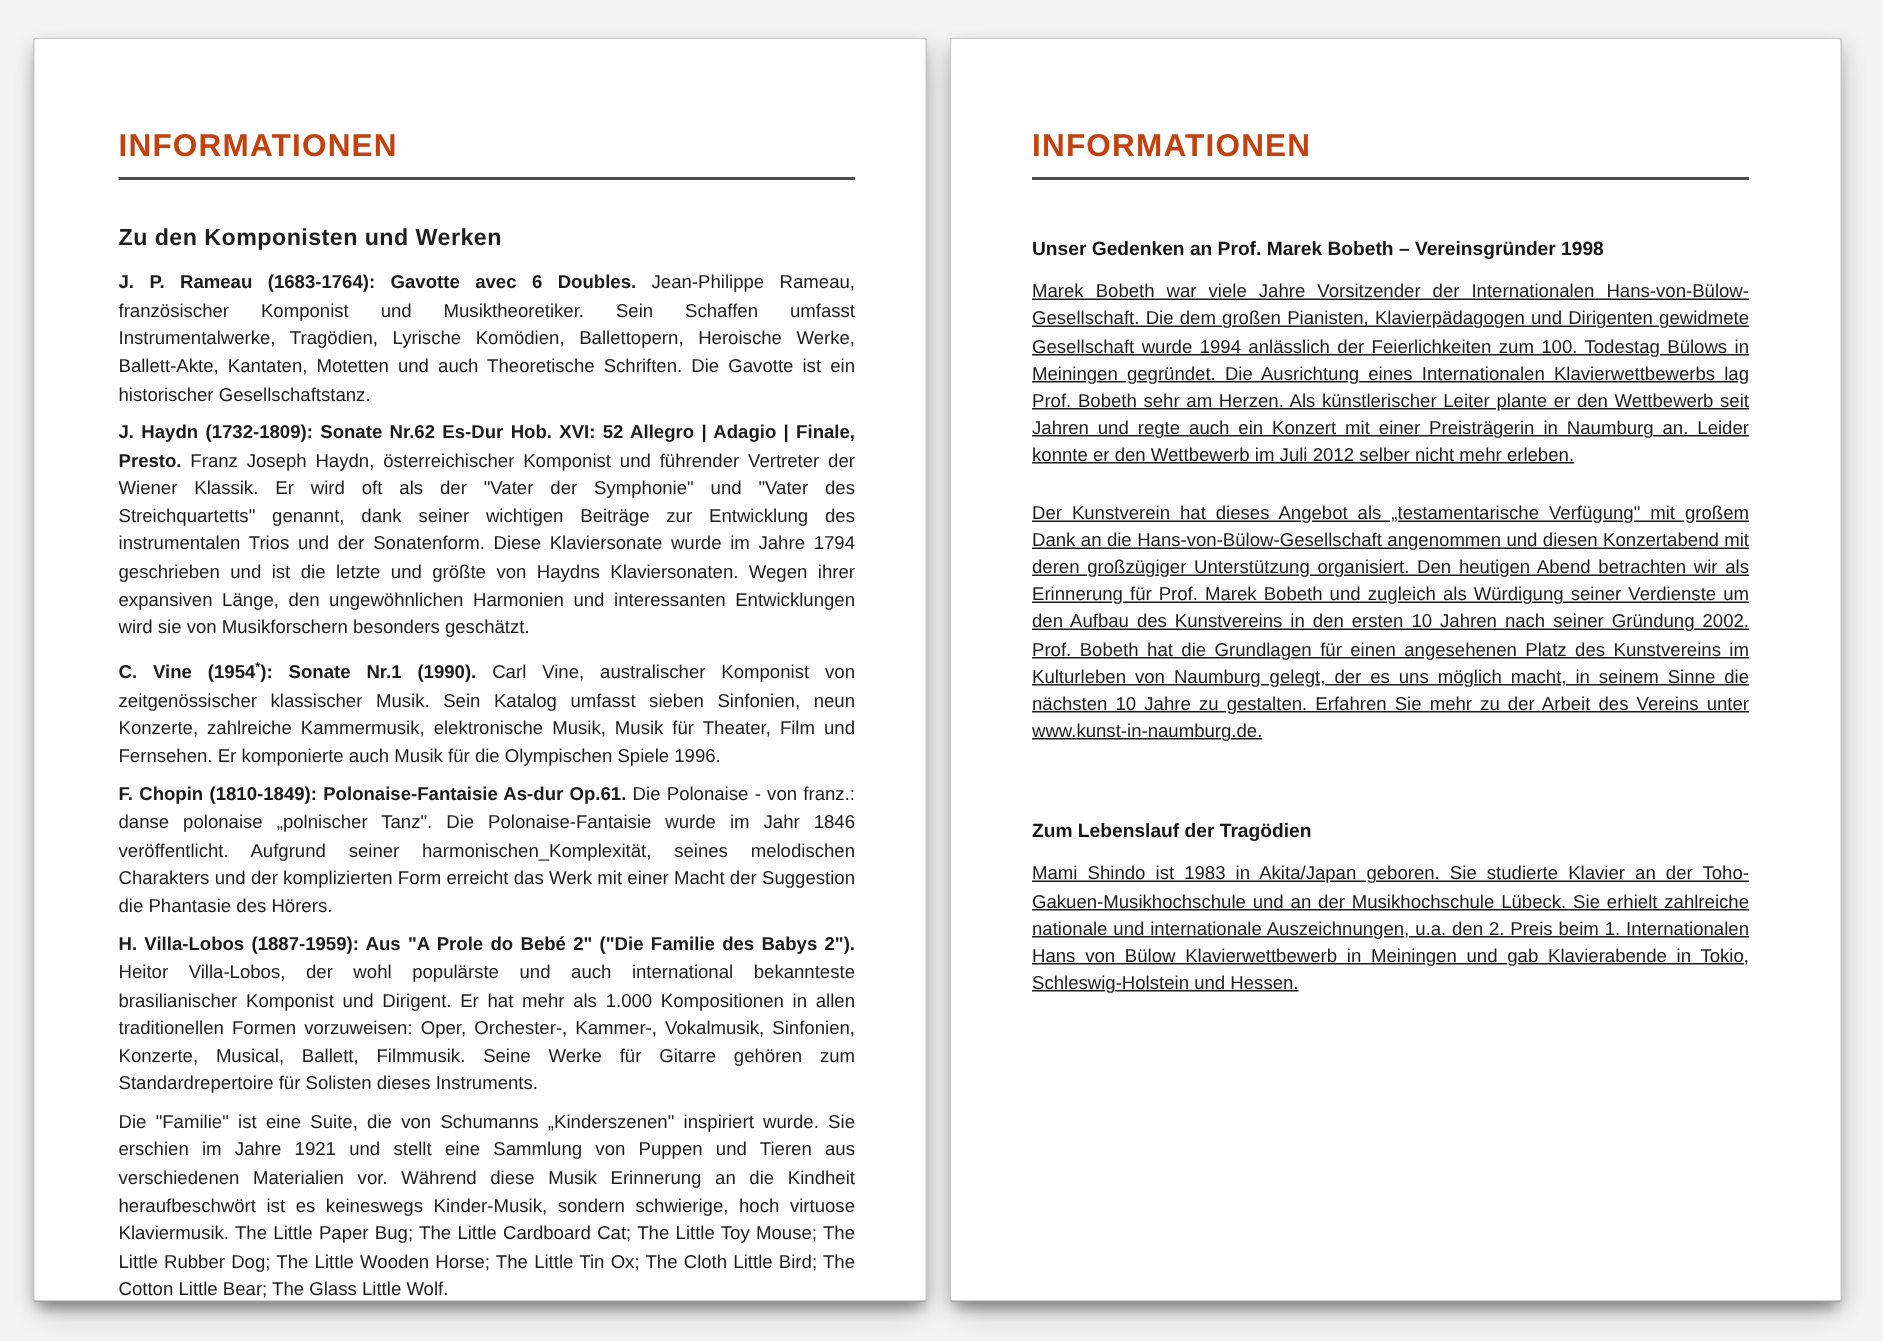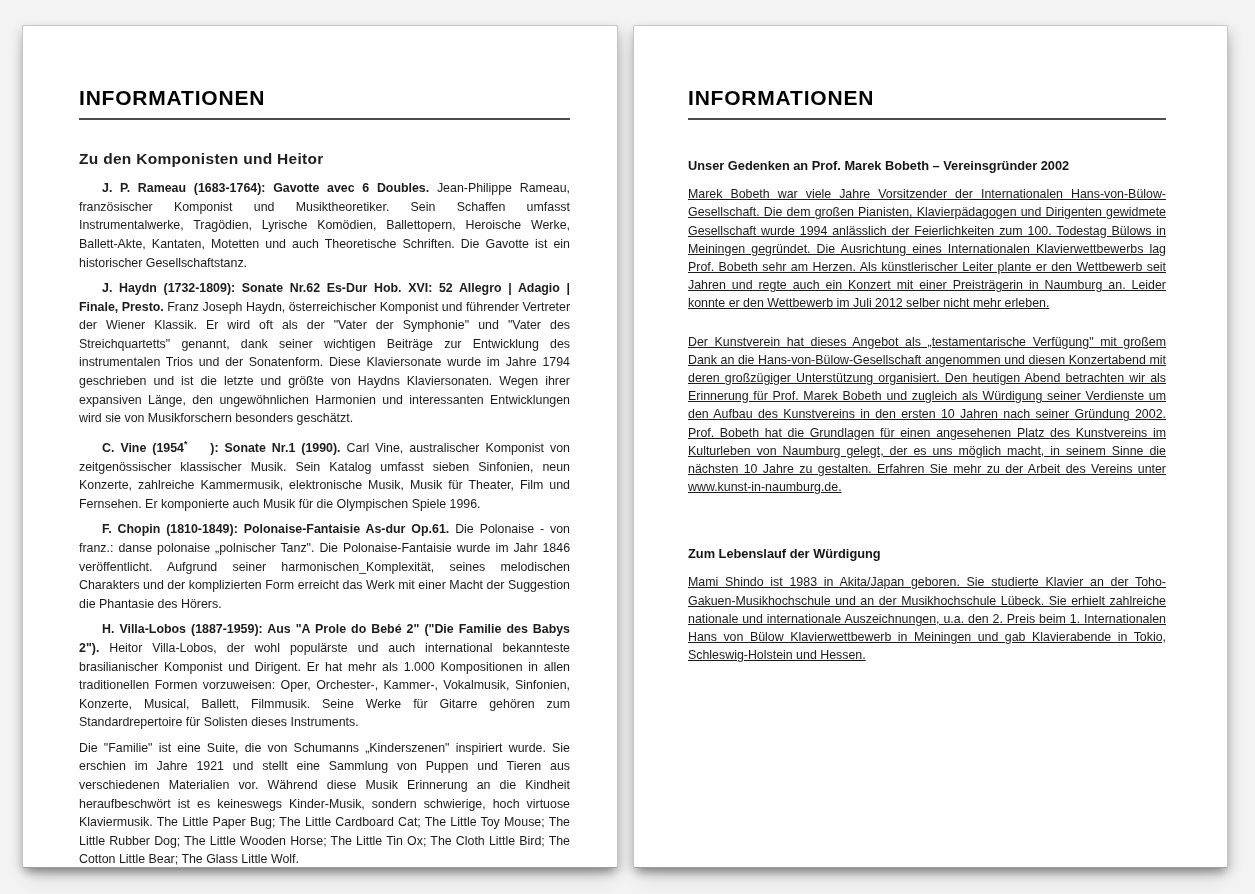--- a/index.html
+++ b/index.html
@@ -25,80 +25,80 @@
       5px 4px 12px rgba(0,0,0,0.10),
       -4px 3px 10px rgba(0,0,0,0.08);
   }
   .page.left  { left:22px;  width:596px; padding:60px 47px 0 56px; }
   .page.right { left:633px; width:595px; padding:60px 61px 0 54px; }
 
   .page-header {
     margin:0;
     font-size:21px; font-weight:bold; line-height:1.15;
     letter-spacing:0.8px;
-    color:#000000;
+    color:#c2410c;
   }
   .header-rule { height:2px; background:#4d4d4d; margin-top:8px; }
 
   .section-title { margin:0; color:#161616; }
   .section-title.big   { margin-top:30px; font-size:15.5px; font-weight:bold; letter-spacing:0.3px; color:#1f1f1f; }
   .section-title.small { font-size:12.8px; font-weight:bold; }
 
   .body-text { margin-top:11px; }
   .body-text p {
     margin:0 0 7px 0;
     font-size:12.4px; line-height:18.6px;
     text-align:justify;
   }
   .right-body { margin-top:12px;text-decoration:underline; }
   .right-body p { margin:0 0 20px 0; line-height:18.2px; }
 
   .r-section { margin-top:38px; }
   .r-section.lebenslauf { margin-top:50px; }
 
-  .bold   { font-weight:bold;margin-left:23px; }
+  .bold   { font-weight:bold; }
   .italic { }
   .sup    { font-size:8.5px; vertical-align:super; font-weight:bold; }
 </style>
 </head>
 <body>
 
 <div class="canvas">
 
   <section class="page left">
     <header>
       <h1 class="page-header">INFORMATIONEN</h1>
       <div class="header-rule"></div>
     </header>
-    <h2 class="section-title big">Zu den Komponisten und Heitor</h2>
+    <h2 class="section-title big">Zu den Komponisten und Werken</h2>
     <div class="body-text">
         <p><span class="bold">J. P. Rameau (1683-1764): Gavotte avec 6 Doubles.</span><span> Jean-Philippe Rameau, französischer Komponist und Musiktheoretiker. Sein Schaffen umfasst Instrumentalwerke, Tragödien, Lyrische Komödien, Ballettopern, Heroische Werke, Ballett-Akte, Kantaten, Motetten und auch Theoretische Schriften. Die Gavotte ist ein historischer Gesellschaftstanz.</span></p>
         <p><span class="bold">J. Haydn (1732-1809): Sonate Nr.62 Es-Dur Hob. XVI: 52 Allegro | Adagio | Finale, Presto.</span><span> Franz Joseph Haydn, österreichischer Komponist und führender Vertreter der Wiener Klassik. Er wird oft als der "Vater der Symphonie" und "Vater des Streichquartetts" genannt, dank seiner wichtigen Beiträge zur Entwicklung des instrumentalen Trios und der Sonatenform. Diese Klaviersonate wurde im Jahre 1794 geschrieben und ist die letzte und größte von Haydns Klaviersonaten. Wegen ihrer expansiven Länge, den ungewöhnlichen Harmonien und interessanten Entwicklungen wird sie von Musikforschern besonders geschätzt.</span></p>
         <p><span class="bold">C. Vine (1954</span><span class="sup">*</span><span class="bold">): Sonate Nr.1 (1990).</span><span> Carl Vine, australischer Komponist von zeitgenössischer klassischer Musik. Sein Katalog umfasst sieben Sinfonien, neun Konzerte, zahlreiche Kammermusik, elektronische Musik, Musik für Theater, Film und Fernsehen. Er komponierte auch Musik für die Olympischen Spiele 1996.</span></p>
         <p><span class="bold">F. Chopin (1810-1849): Polonaise-Fantaisie As-dur Op.61.</span><span> Die Polonaise - von franz.: </span><span class="italic">danse polonaise</span><span> „polnischer Tanz". Die Polonaise-Fantaisie wurde im Jahr 1846 veröffentlicht. Aufgrund seiner harmonischen_Komplexität, seines melodischen Charakters und der komplizierten Form erreicht das Werk mit einer Macht der Suggestion die Phantasie des Hörers.</span></p>
         <p><span class="bold">H. Villa-Lobos (1887-1959): Aus "A Prole do Bebé 2" ("Die Familie des Babys 2").</span><span> Heitor Villa-Lobos, der wohl populärste und auch international bekannteste brasilianischer Komponist und Dirigent. Er hat mehr als 1.000 Kompositionen in allen traditionellen Formen vorzuweisen: Oper, Orchester-, Kammer-, Vokalmusik, Sinfonien, Konzerte, Musical, Ballett, Filmmusik. Seine Werke für Gitarre gehören zum Standardrepertoire für Solisten dieses Instruments.</span></p>
         <p><span>Die "Familie" ist eine Suite, die von Schumanns „Kinderszenen" inspiriert wurde. Sie erschien im Jahre 1921 und stellt eine Sammlung von Puppen und Tieren aus verschiedenen Materialien vor. Während diese Musik Erinnerung an die Kindheit heraufbeschwört ist es keineswegs Kinder-Musik, sondern schwierige, hoch virtuose Klaviermusik. The Little Paper Bug; The Little Cardboard Cat; The Little Toy Mouse; The Little Rubber Dog; The Little Wooden Horse; The Little Tin Ox; The Cloth Little Bird; The Cotton Little Bear; The Glass Little Wolf.</span></p>
       </div>
   </section>
 
   <section class="page right">
     <header>
       <h1 class="page-header">INFORMATIONEN</h1>
       <div class="header-rule"></div>
     </header>
 
     <div class="r-section">
-      <h2 class="section-title small">Unser Gedenken an Prof. Marek Bobeth – Vereinsgründer 2002</h2>
+      <h2 class="section-title small">Unser Gedenken an Prof. Marek Bobeth – Vereinsgründer 1998</h2>
       <div class="body-text right-body">
           <p><span>Marek Bobeth war viele Jahre Vorsitzender der Internationalen Hans-von-Bülow-Gesellschaft. Die dem großen Pianisten, Klavierpädagogen und Dirigenten gewidmete Gesellschaft wurde 1994 anlässlich der Feierlichkeiten zum 100. Todestag Bülows in Meiningen gegründet. Die Ausrichtung eines Internationalen Klavierwettbewerbs lag Prof. Bobeth sehr am Herzen. Als künstlerischer Leiter plante er den Wettbewerb seit Jahren und regte auch ein Konzert mit einer Preisträgerin in Naumburg an. Leider konnte er den Wettbewerb im Juli 2012 selber nicht mehr erleben.</span></p>
           <p><span>Der Kunstverein hat dieses Angebot als „testamentarische Verfügung" mit großem Dank an die Hans-von-Bülow-Gesellschaft angenommen und diesen Konzertabend mit deren großzügiger Unterstützung organisiert. Den heutigen Abend betrachten wir als Erinnerung für Prof. Marek Bobeth und zugleich als Würdigung seiner Verdienste um den Aufbau des Kunstvereins in den ersten 10 Jahren nach seiner Gründung 2002. Prof. Bobeth hat die Grundlagen für einen angesehenen Platz des Kunstvereins im Kulturleben von Naumburg gelegt, der es uns möglich macht, in seinem Sinne die nächsten 10 Jahre zu gestalten. Erfahren Sie mehr zu der Arbeit des Vereins unter www.kunst-in-naumburg.de.</span></p>
         </div>
     </div>
 
     <div class="r-section lebenslauf">
-      <h2 class="section-title small">Zum Lebenslauf der Würdigung</h2>
+      <h2 class="section-title small">Zum Lebenslauf der Tragödien</h2>
       <div class="body-text right-body">
           <p><span>Mami Shindo ist 1983 in Akita/Japan geboren. Sie studierte Klavier an der Toho-Gakuen-Musikhochschule und an der Musikhochschule Lübeck. Sie erhielt zahlreiche nationale und internationale Auszeichnungen, u.a. den 2. Preis beim 1. Internationalen Hans von Bülow Klavierwettbewerb in Meiningen und gab Klavierabende in Tokio, Schleswig-Holstein und Hessen.</span></p>
         </div>
     </div>
   </section>
 
 </div>
 
 </body></html>

